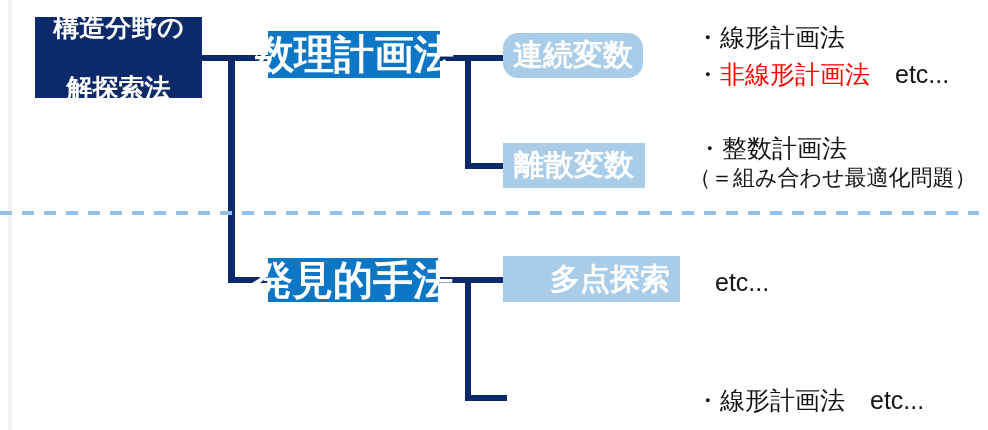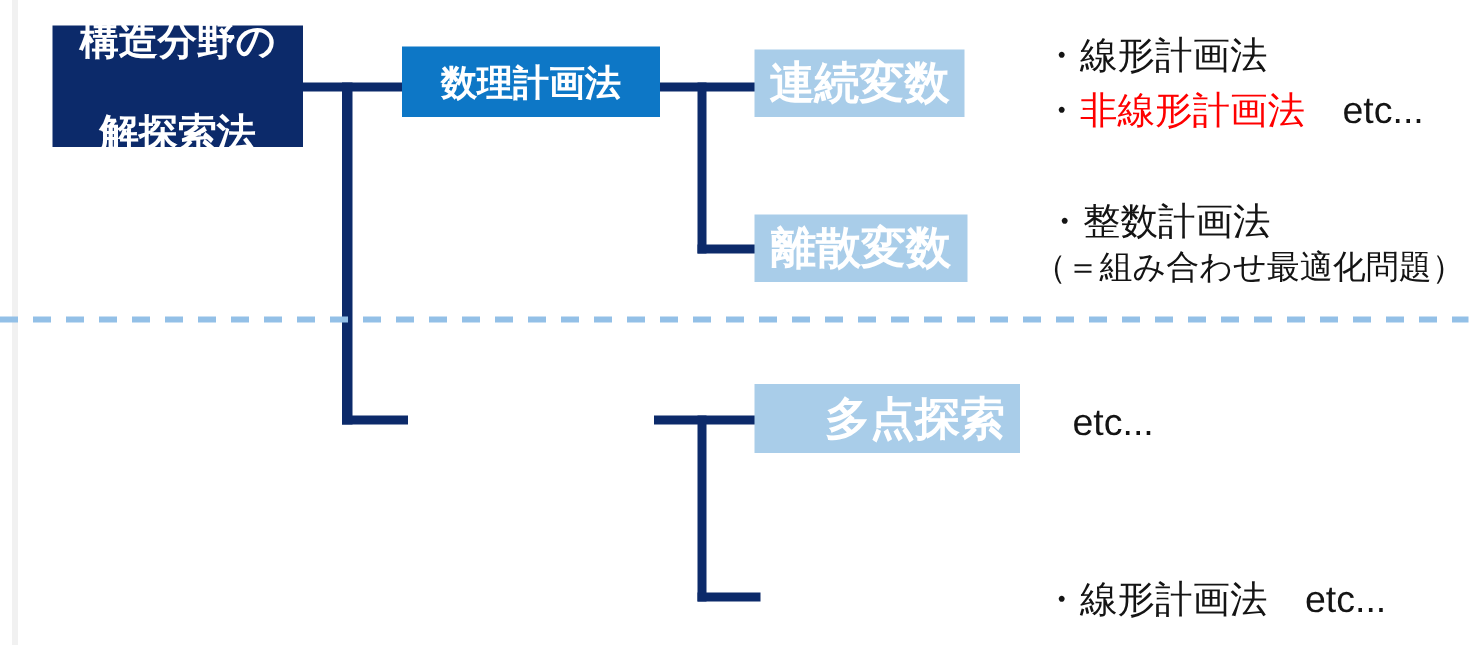--- a/index.html
+++ b/index.html
@@ -11,21 +11,21 @@
   .line{position:absolute;background:#0c2a6a;z-index:1;}
   .dashline{
     position:absolute;left:0;top:211px;width:979px;height:4px;z-index:3;
     background:repeating-linear-gradient(90deg,#93c0e7 0,#93c0e7 12px,transparent 12px,transparent 22px);
   }
   .box{
     position:absolute;display:flex;align-items:center;justify-content:center;
     color:#ffffff;font-weight:700;z-index:2;white-space:nowrap;
   }
   .box.l1{background:#0c2a6a;font-size:26px;line-height:37px;flex-direction:column;text-align:center;}
-  .box.l2{background:#0d77c6;font-size:24px;}
+  .box.l2{background:#0d77c6;font-size:40px;}
   .box.l3{background:#a9cde9;font-size:30px;}
   .note{position:absolute;color:#141414;font-size:25px;z-index:2;white-space:nowrap;}
   .note .red{color:#ff0000;font-weight:400;text-align:center;}
   .note .ln{white-space:nowrap;}
 </style>
 </head>
 <body>
 
 <div class="canvas">
 
@@ -47,22 +47,25 @@
 
   <div class="box l1" style="left:35px;top:17px;width:167px;height:81px;gap:24px;">
     <div>構造分野の</div>
     <div>解探索法</div>
   </div>
 
   <div class="box l2" style="left:268px;top:31px;width:172px;height:47px;">
     <span>数理計画法</span>
   </div>
 
+  <div class="box l2" style="left:268px;top:258px;width:170px;height:44px;">
+    <span>発見的手法</span>
+  </div>
 
-  <div class="box l3" style="left:503px;top:33px;width:140px;height:45px;">
+  <div class="box l3" style="left:503px;top:33px;width:140px;height:45px;border-radius:15px;">
     <span>連続変数</span>
   </div>
 
   <div class="box l3" style="left:503px;top:143px;width:142px;height:45px;">
     <span>離散変数</span>
   </div>
 
   <div class="box l3" style="left:503px;top:256px;width:140px;height:46px;padding-left:37px;">
     <span>多点探索</span>
   </div>

